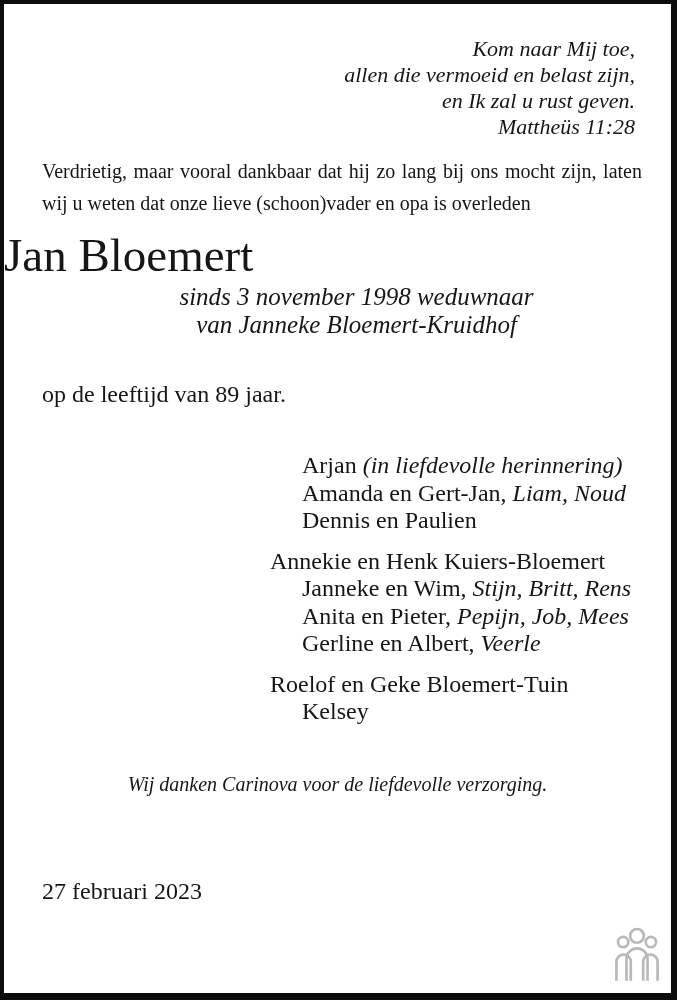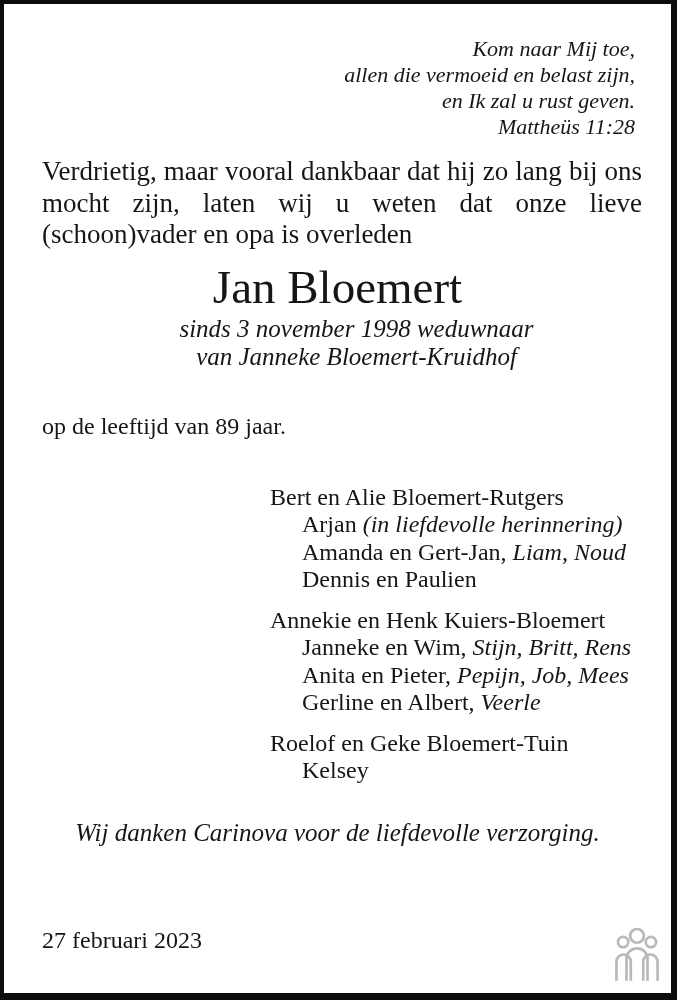--- a/index.html
+++ b/index.html
@@ -23,27 +23,27 @@
     padding-right: 36px;
     text-align: right;
     font-style: italic;
     font-size: 22px;
     line-height: 26px;
     padding-left: 16px;
   }
   .intro {
     margin: 16px 39px 9px 38px;
     width: 600px;
-    font-size: 27px;
+    font-size: 20px;
     line-height: 31.5px;
     text-align: justify;
   }
   .name {
     margin: 10px 0 0 0;
-    text-align: center;
+    text-align: left;
     font-size: 47px;
     line-height: 52px;
     font-weight: normal;
   }
   .widow {
     margin-top: 2px;
     text-align: center;
     font-style: italic;
     font-size: 25px;
     line-height: 28px;
@@ -56,24 +56,24 @@
   }
   .family {
     margin: 42px 0 0 266px;
     font-size: 24px;
     line-height: 27.5px;
   }
   .family-group { margin-bottom: 13px; }
   .fam-sub { padding-left: 32px; }
   .it { font-style: italic; }
   .thanks {
-    margin-top: 34px;
+    margin-top: 44px;
     text-align: center;
     font-style: italic;
-    font-size: 25px;
+    font-size: 20px;
     line-height: 28px;
   }
   .footer-block {
     margin: 26px 0 0 38px;
     font-size: 24px;
     line-height: 27px;
     white-space: pre-wrap;
   }
   .logo {
     position: absolute;
@@ -102,21 +102,20 @@
     <div class="widow">
       <div>sinds 3 november 1998 weduwnaar</div>
       <div>van Janneke Bloemert-Kruidhof</div>
     </div>
 
     <div class="age-line">op de leeftijd van 89 jaar.</div>
 
     <div class="family">
 
       <div class="family-group">
-        <div class="fam-head">Bert en Alie Bloemert-Rutgers</div>
         <div class="fam-sub"><span>Arjan </span><span class="it">(in liefdevolle herinnering)</span></div>
         <div class="fam-sub"><span>Amanda en Gert-Jan, </span><span class="it">Liam, Noud</span></div>
         <div class="fam-sub">Dennis en Paulien</div>
       </div>
 
       <div class="family-group">
         <div class="fam-head">Annekie en Henk Kuiers-Bloemert</div>
         <div class="fam-sub"><span>Janneke en Wim, </span><span class="it">Stijn, Britt, Rens</span></div>
         <div class="fam-sub"><span>Anita en Pieter, </span><span class="it">Pepijn, Job, Mees</span></div>
         <div class="fam-sub"><span>Gerline en Albert, </span><span class="it">Veerle</span></div>

